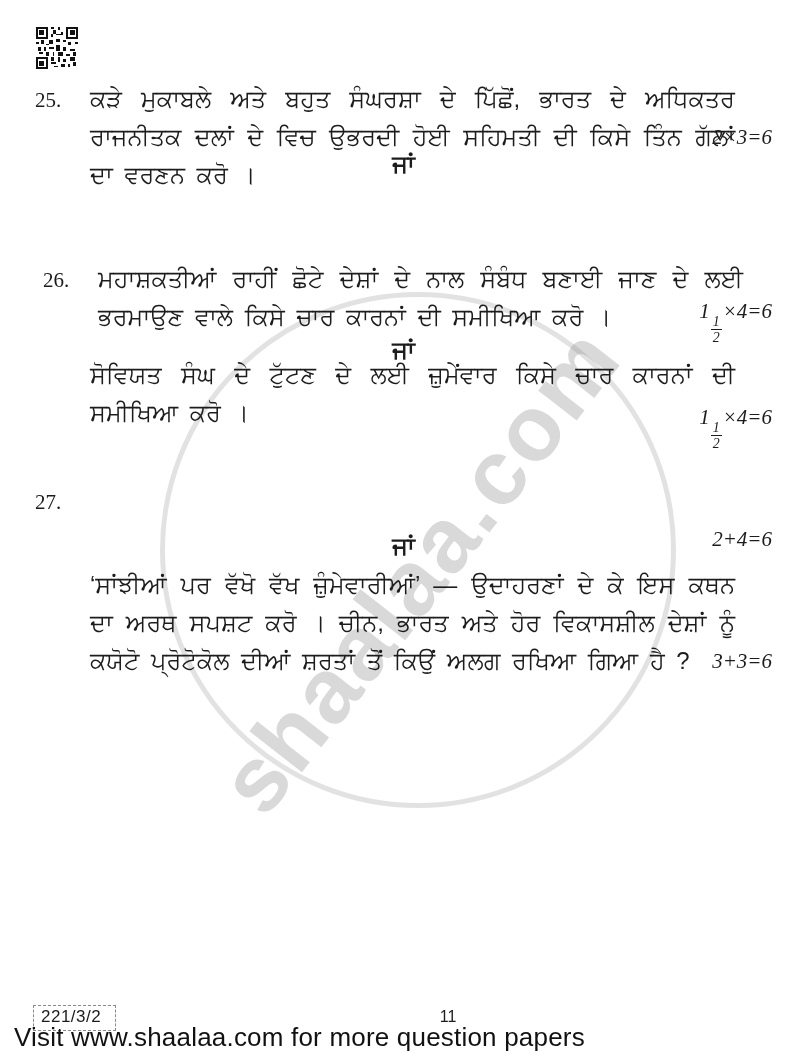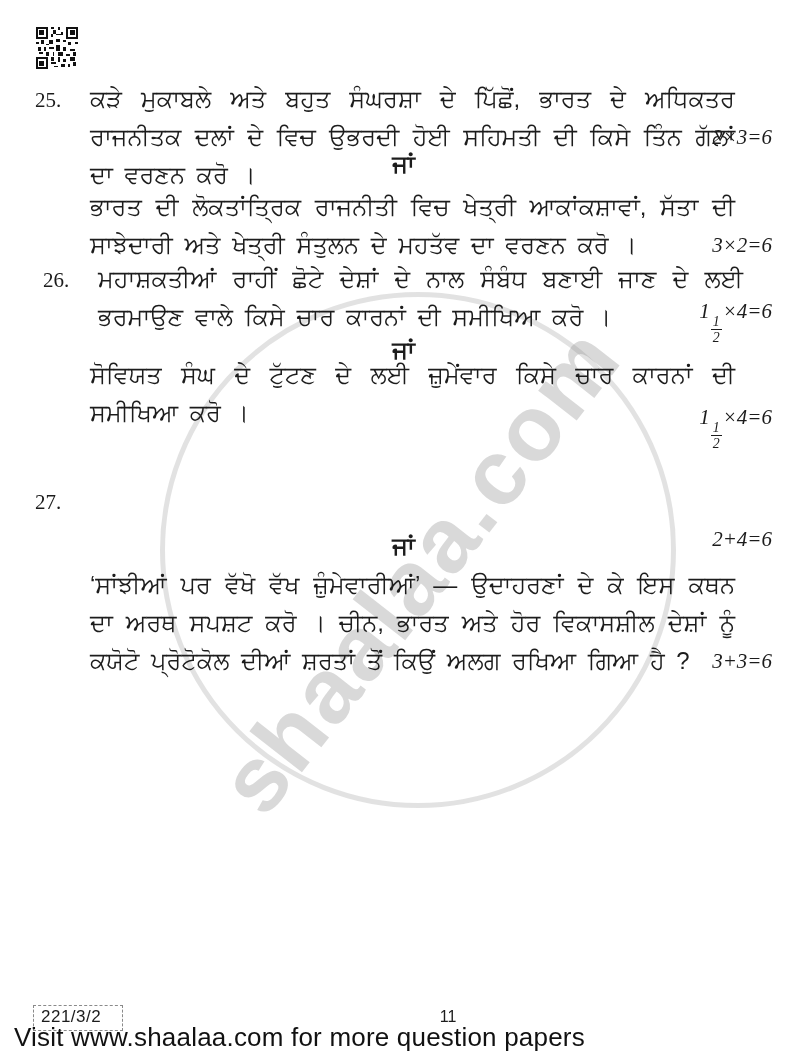--- a/index.html
+++ b/index.html
@@ -58,21 +58,21 @@
   .frac .den{padding:0 2px;}
 
   .or-label{
     position:absolute;left:35px;right:28px;text-align:center;
     font-weight:bold;font-size:24px;
   }
 
   
   .footer-code{
     position:absolute;left:33px;top:1005px;
-    border:1px dashed #8a8a8a;padding:1px 21px 3px 7px;
+    border:1px dashed #8a8a8a;padding:1px 14px 3px 7px;
     font-size:17px;letter-spacing:0.5px;background:#fff;
   }
   .footer-page{
     position:absolute;left:0;width:800px;top:1008px;text-align:center;
     font-size:16px;
     padding-left:48px;
   }
   .footer-visit{
     position:absolute;left:14px;top:1022px;
     font-size:26px;color:#111111;letter-spacing:0.2px;
@@ -143,24 +143,20 @@
     </div>
 
     <section class="question" style="top:80px;height:78px;">
       <span class="qnum">25.</span>
       <div class="qtext">ਕੜੇ ਮੁਕਾਬਲੇ ਅਤੇ ਬਹੁਤ ਸੰਘਰਸ਼ਾ ਦੇ ਪਿੱਛੋਂ, ਭਾਰਤ ਦੇ ਅਧਿਕਤਰ ਰਾਜਨੀਤਕ ਦਲਾਂ ਦੇ ਵਿਚ ਉਭਰਦੀ ਹੋਈ ਸਹਿਮਤੀ ਦੀ ਕਿਸੇ ਤਿੰਨ ਗੱਲਾਂ ਦਾ ਵਰਣਨ ਕਰੋ ।</div>
       <span class="marks bottom">2×3=6</span>
     </section>
 
     <div class="or-label" style="top:150px;">ਜਾਂ</div>
 
-    <section class="question" style="top:188px;height:78px;">
-      <div class="qtext">ਭਾਰਤ ਦੀ ਲੋਕਤਾਂਤ੍ਰਿਕ ਰਾਜਨੀਤੀ ਵਿਚ ਖੇਤ੍ਰੀ ਆਕਾਂਕਸ਼ਾਵਾਂ, ਸੱਤਾ ਦੀ ਸਾਝੇਦਾਰੀ ਅਤੇ ਖੇਤ੍ਰੀ ਸੰਤੁਲਨ ਦੇ ਮਹਤੱਵ ਦਾ ਵਰਣਨ ਕਰੋ ।</div>
-      <span class="marks bottom">3×2=6</span>
-    </section>
 
     <section class="question" style="top:260px;height:80px;margin-left:8px;">
       <span class="qnum">26.</span>
       <div class="qtext">ਮਹਾਸ਼ਕਤੀਆਂ ਰਾਹੀਂ ਛੋਟੇ ਦੇਸ਼ਾਂ ਦੇ ਨਾਲ ਸੰਬੰਧ ਬਣਾਈ ਜਾਣ ਦੇ ਲਈ ਭਰਮਾਉਣ ਵਾਲੇ ਕਿਸੇ ਚਾਰ ਕਾਰਨਾਂ ਦੀ ਸਮੀਖਿਆ ਕਰੋ ।</div>
       <span class="marks" style="top:32px;"><span>1</span><span class="frac">
             <span class="num">1</span>
             <span class="den">2</span>
           </span><span>×4=6</span></span>
     </section>
 

